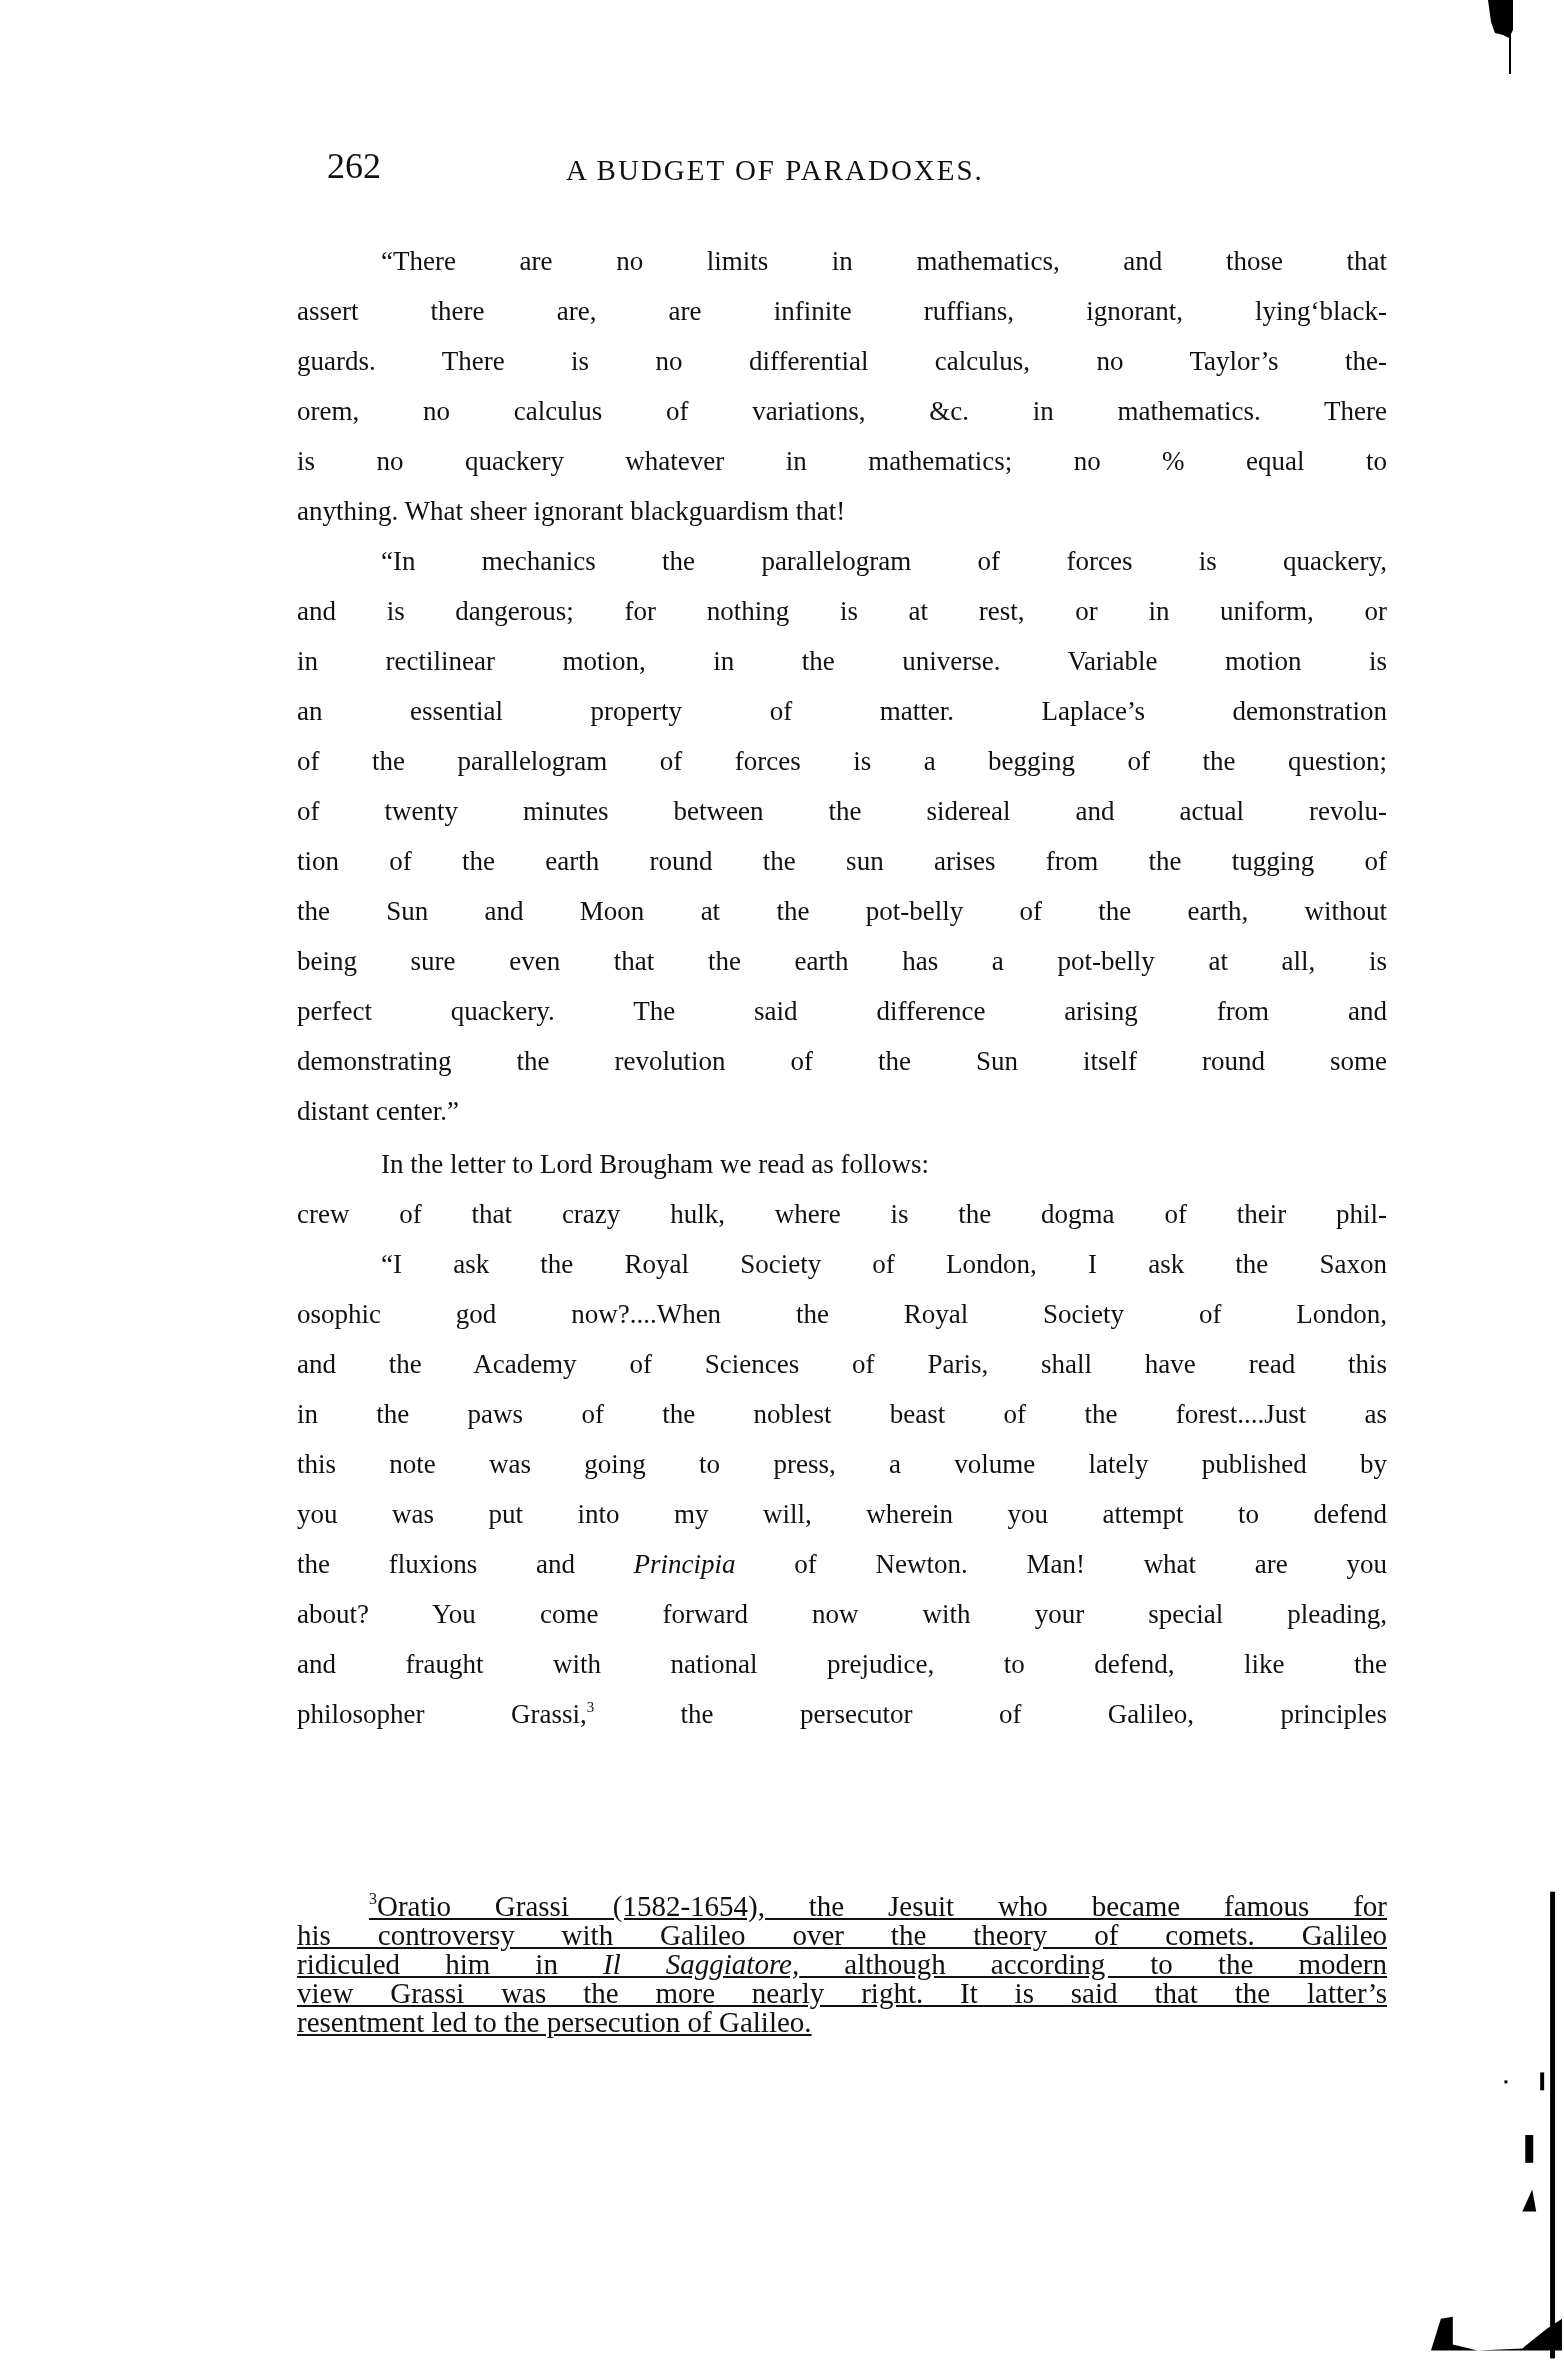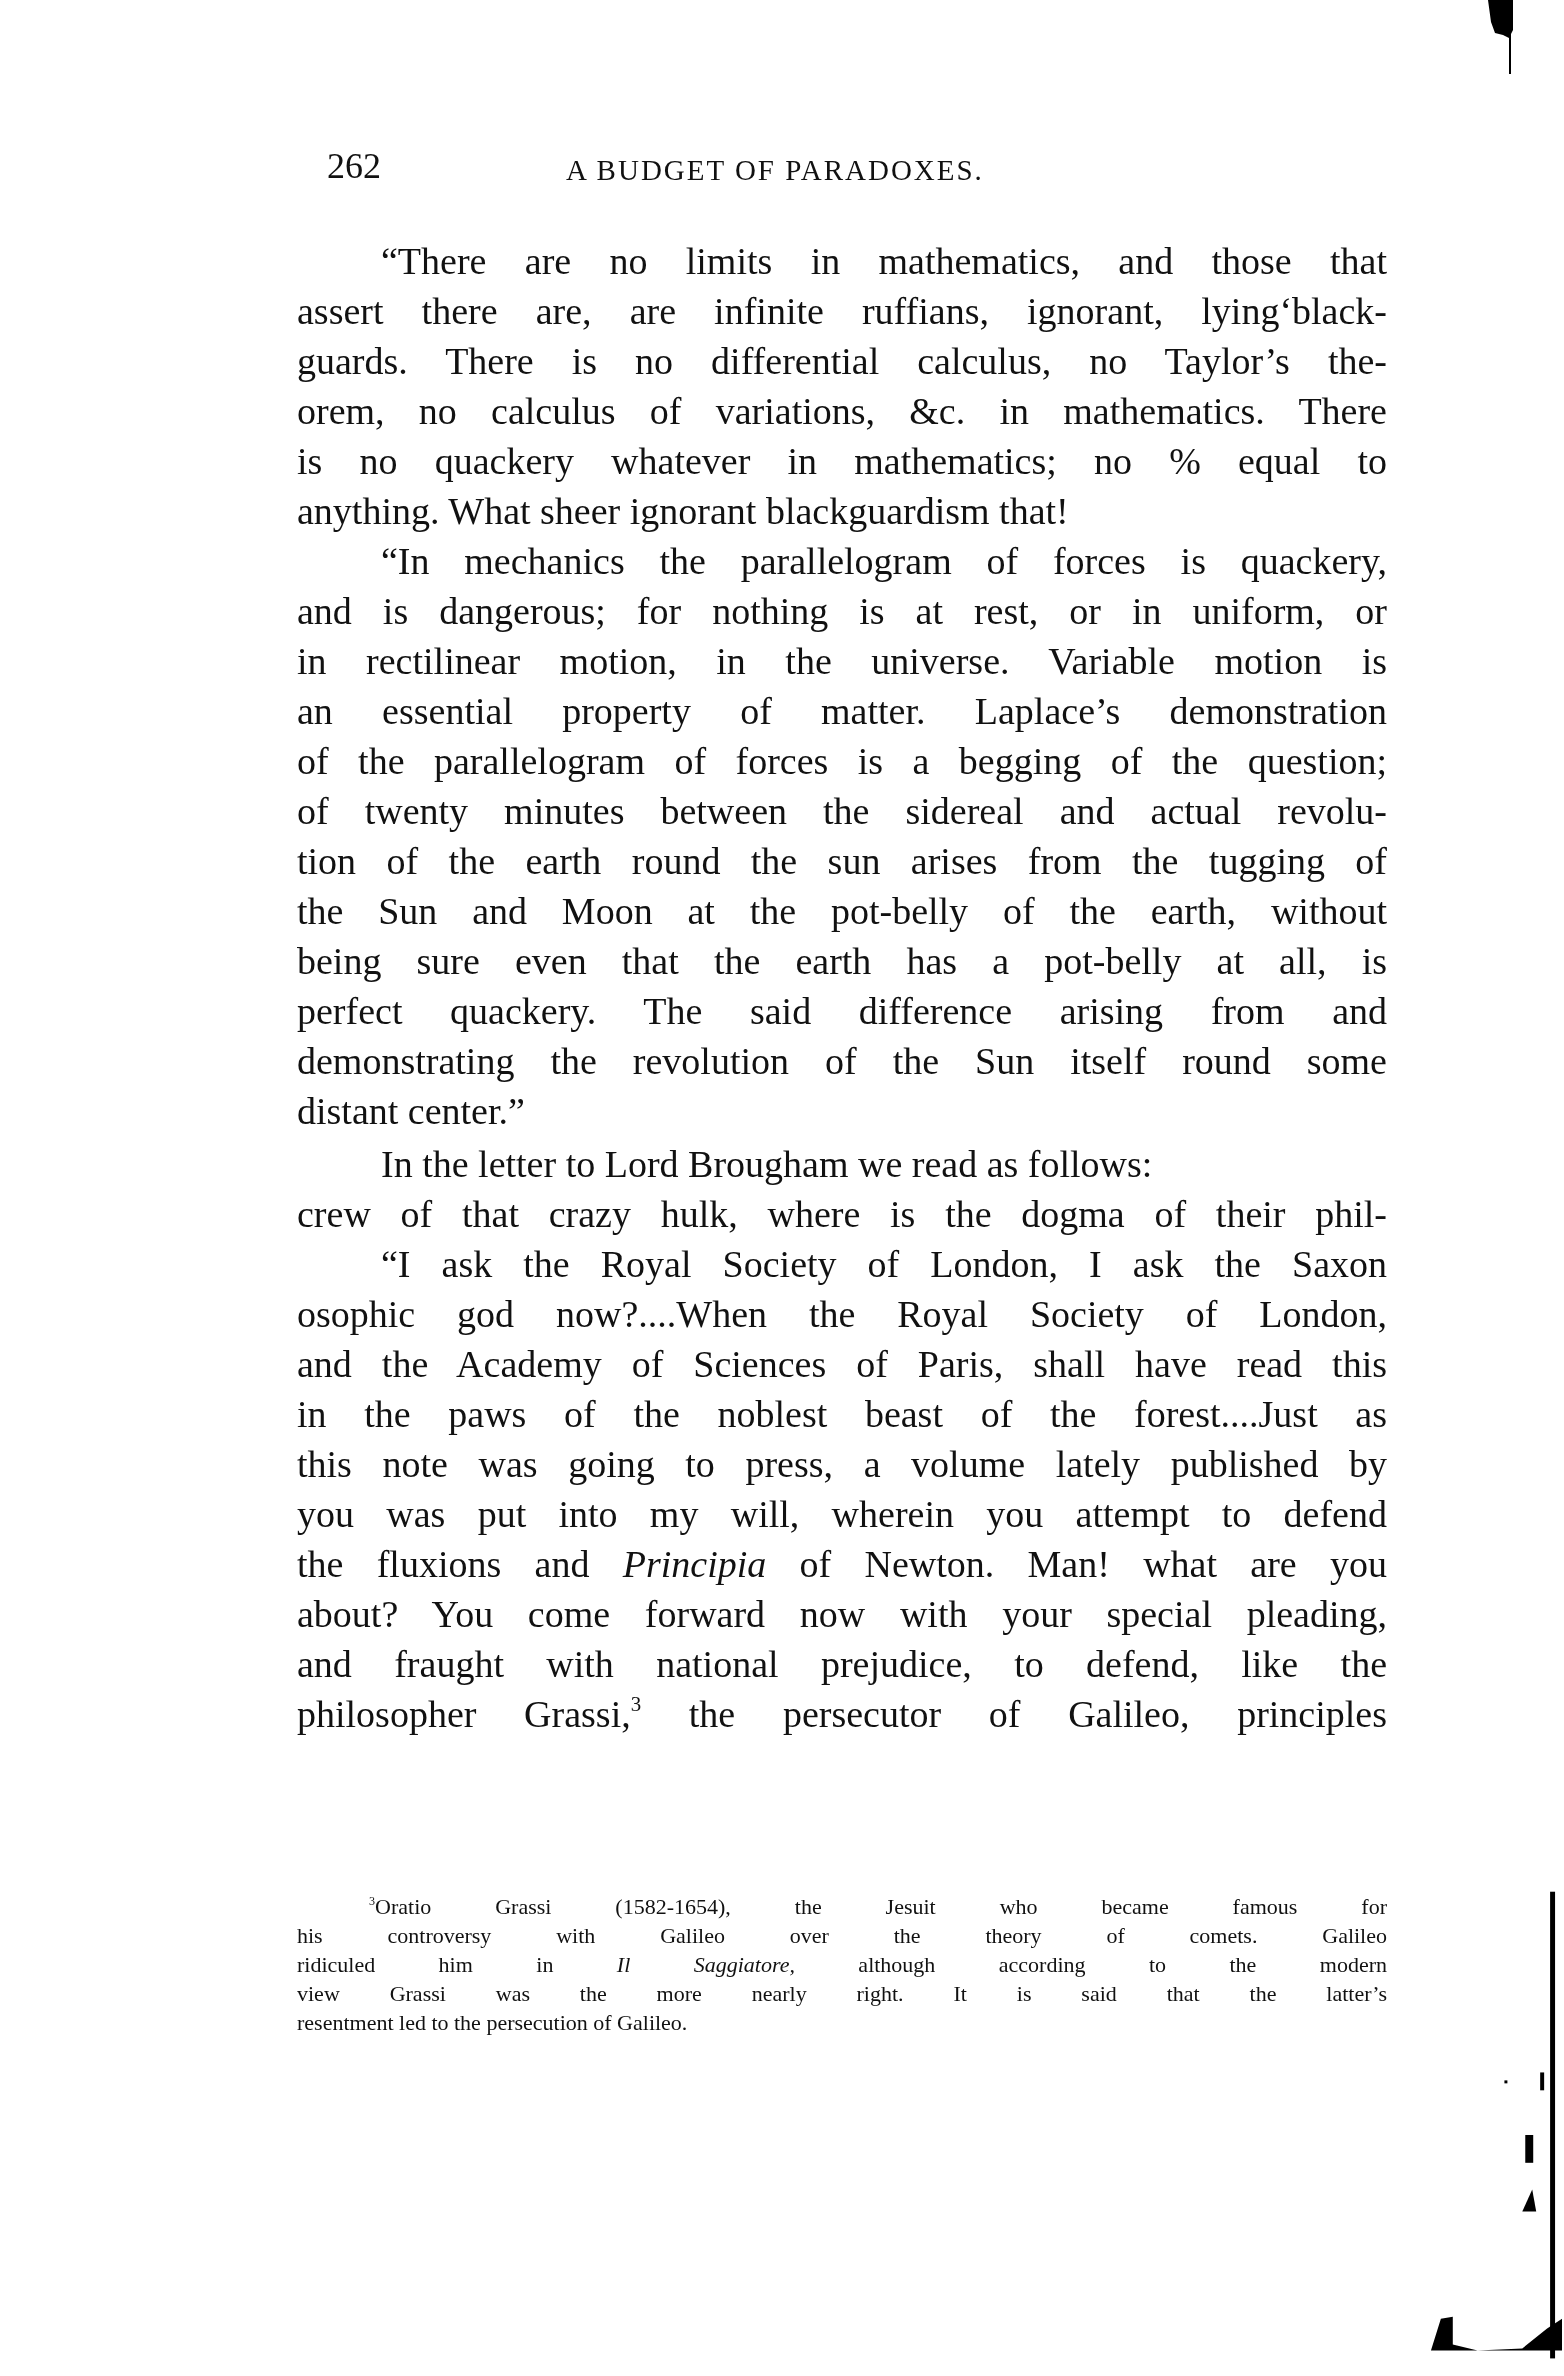--- a/index.html
+++ b/index.html
@@ -41,44 +41,45 @@
       line-height: 36px;
     }
     .body-text {
       position: absolute;
       left: 0;
       top: 92px;
       width: 1090px;
     }
     .line {
       display: block;
-      font-size: 38px;
+      font-size: 27px;
       line-height: 50px;
       height: 50px;
       white-space: nowrap;
       text-align: justify;
       text-align-last: justify;
     }
     .line.indent { padding-left: 84px; }
     .line.last { text-align-last: left; }
     .line.spaced { margin-top: 3px; }
     .footnote {
       position: absolute;
       left: 0;
       top: 1748px;
       width: 1090px;
     }
     .fn-line {
       display: block;
-      font-size: 22px;
+      font-size: 29px;
       line-height: 29px;
       height: 29px;
       white-space: nowrap;
       text-align: justify;
       text-align-last: justify;
+      text-decoration: underline;
     }
     .fn-line.indent { padding-left: 72px; }
     .fn-line.last { text-align-last: left; }
     sup.ref {
       font-size: 0.55em;
       vertical-align: 0.75em;
       line-height: 0;
     }
     em { font-style: italic; margin-top: 36px; }
     .scan-mark-top {

